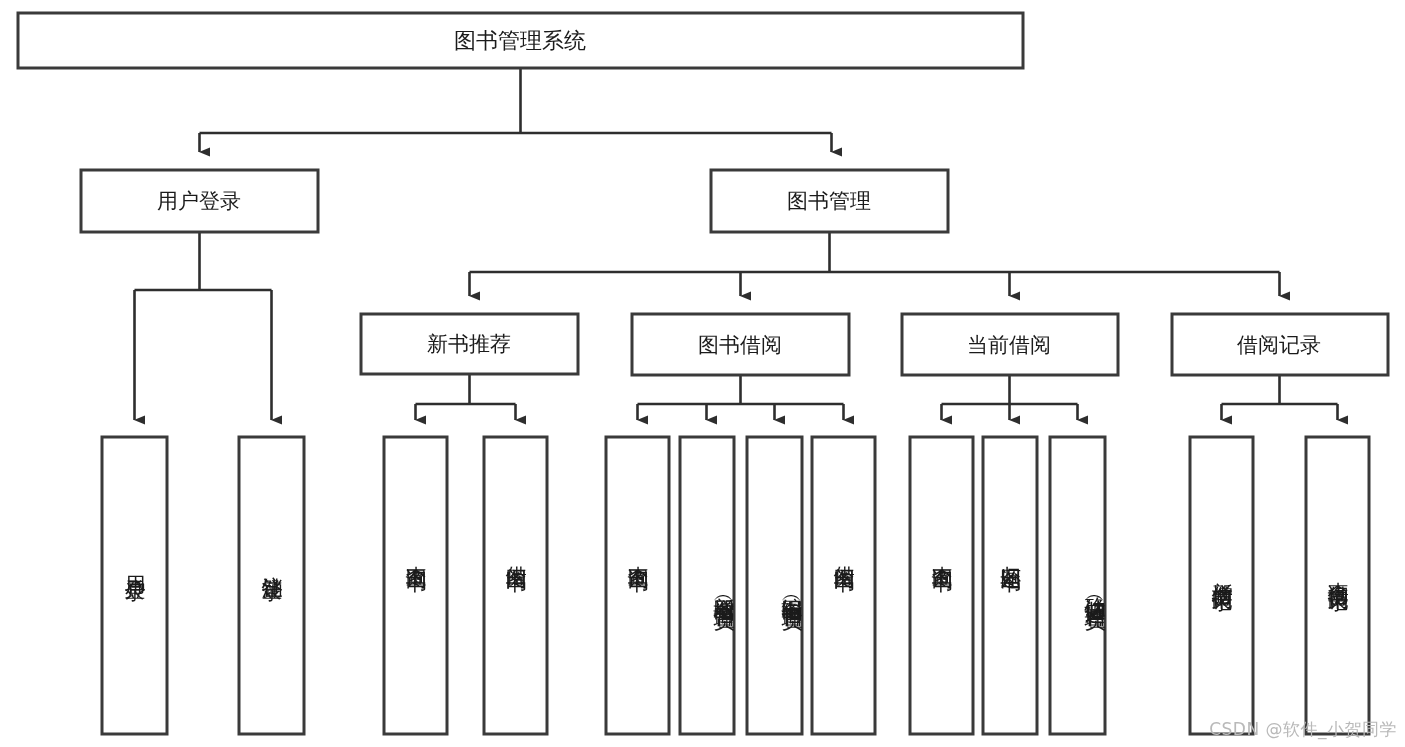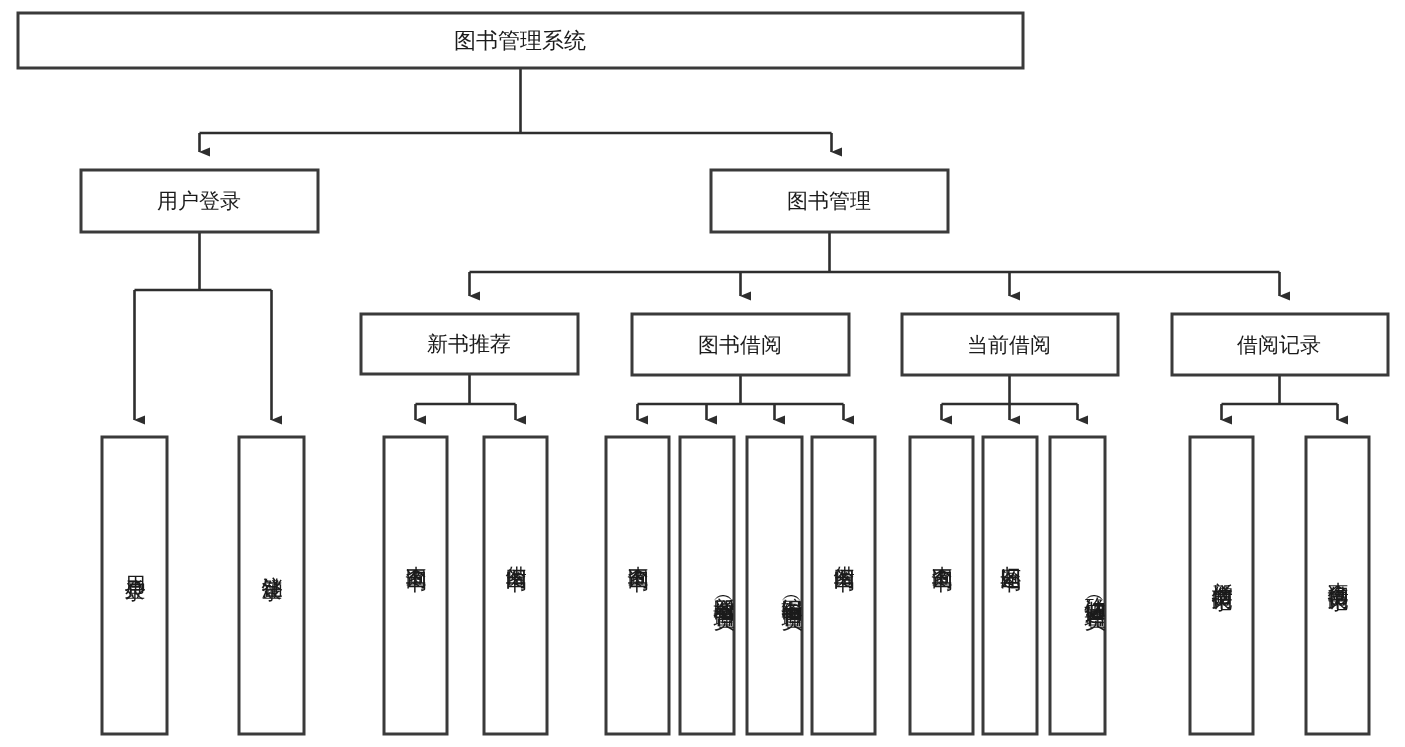--- a/index.html
+++ b/index.html
@@ -188,13 +188,14 @@
   <div class="vlabel" style="left:747px;top:437px;width:55px;height:297px;align-items:flex-start;padding-top:6px;box-sizing:border-box;">编辑图书（管理员）</div>
   <div class="vlabel" style="left:812px;top:437px;width:63px;height:297px;padding-bottom:66px;box-sizing:border-box;">借阅图书</div>
 
   <div class="vlabel" style="left:910px;top:437px;width:63px;height:297px;padding-bottom:66px;box-sizing:border-box;">查询图书</div>
   <div class="vlabel" style="left:983px;top:437px;width:54px;height:297px;padding-bottom:66px;box-sizing:border-box;">归还图书</div>
   <div class="vlabel" style="left:1050px;top:437px;width:55px;height:297px;align-items:flex-start;padding-top:6px;box-sizing:border-box;">确认归还（管理员）</div>
 
   <div class="vlabel" style="left:1190px;top:437px;width:63px;height:297px;padding-bottom:30px;box-sizing:border-box;">新增借阅记录</div>
   <div class="vlabel" style="left:1306px;top:437px;width:63px;height:297px;padding-bottom:30px;box-sizing:border-box;">查询借阅记录</div>
 
+  <div class="watermark">CSDN @软件_小贺同学</div>
 </div>
 
 </body></html>

